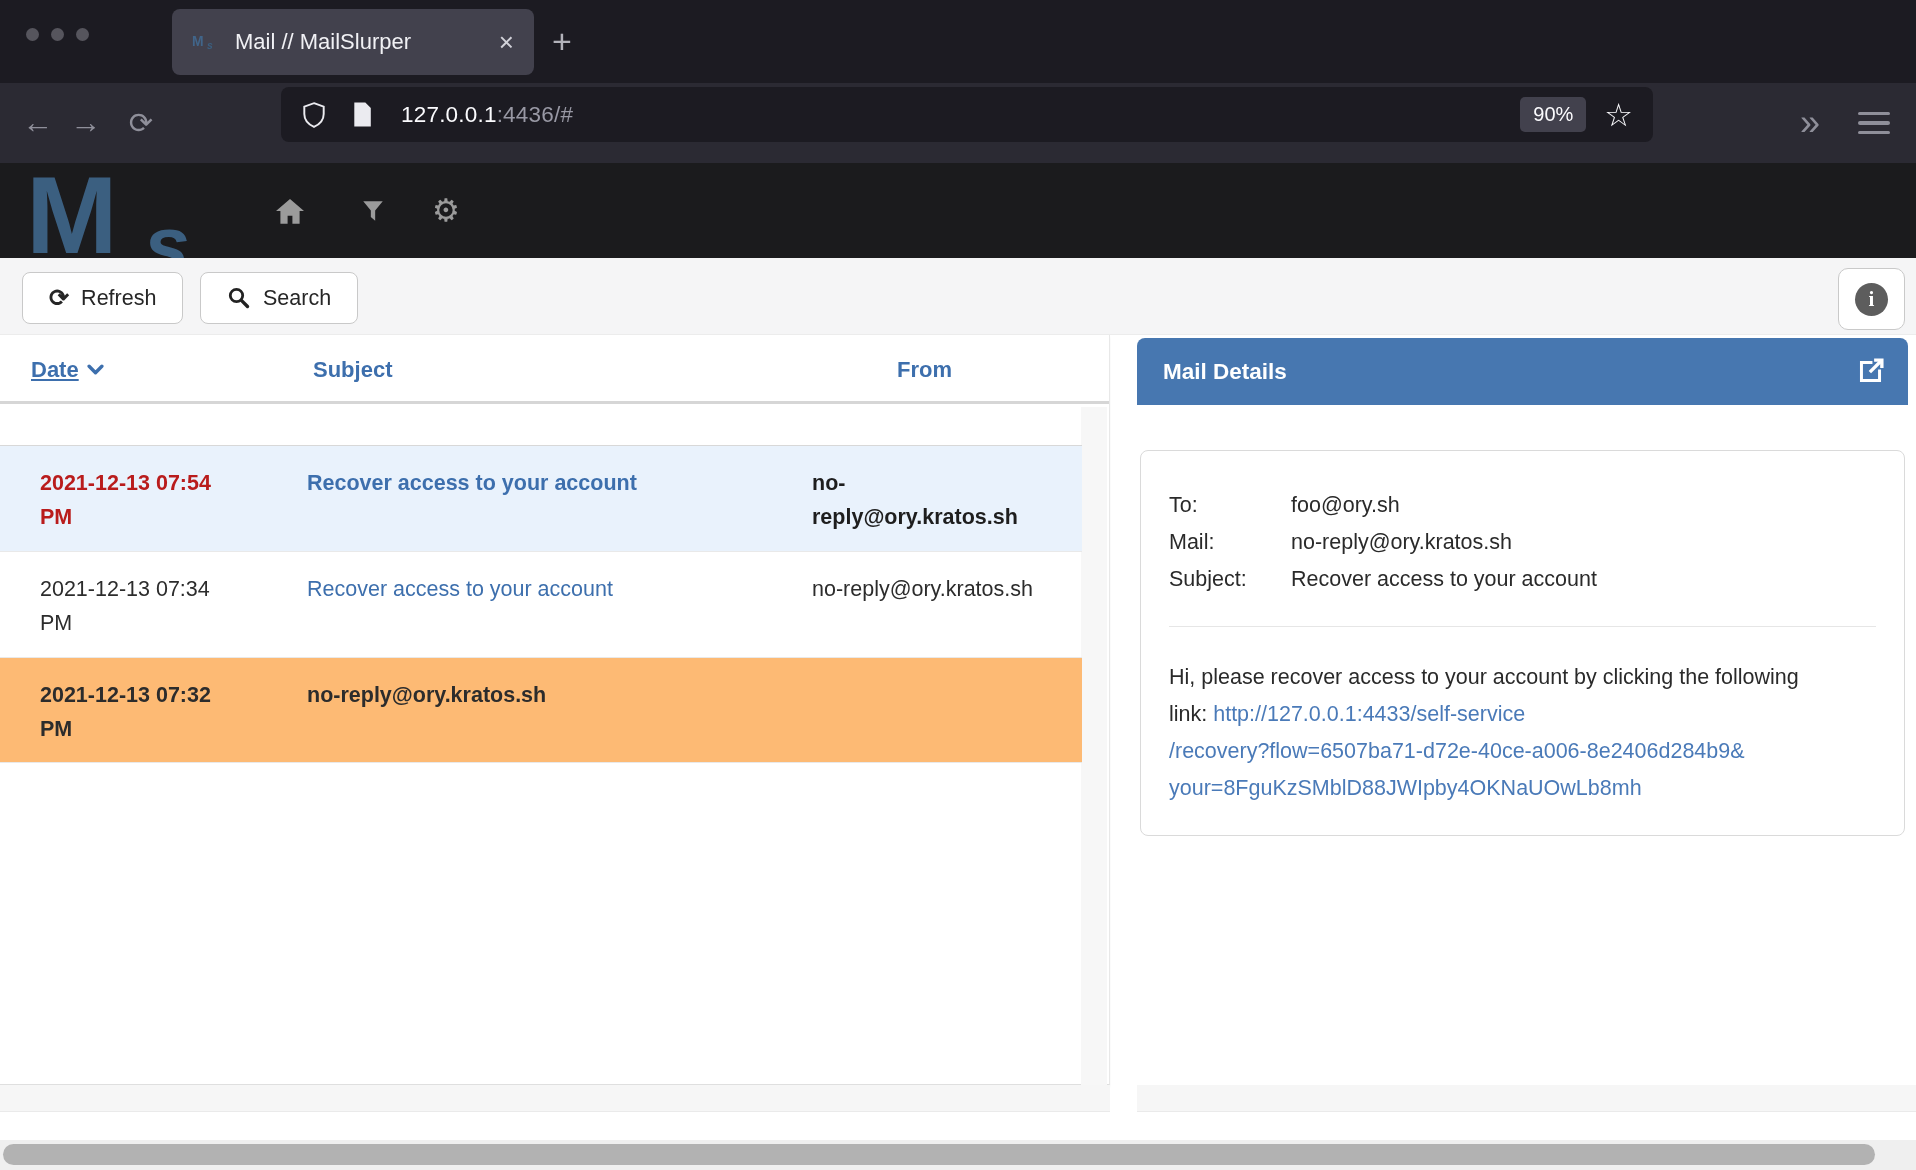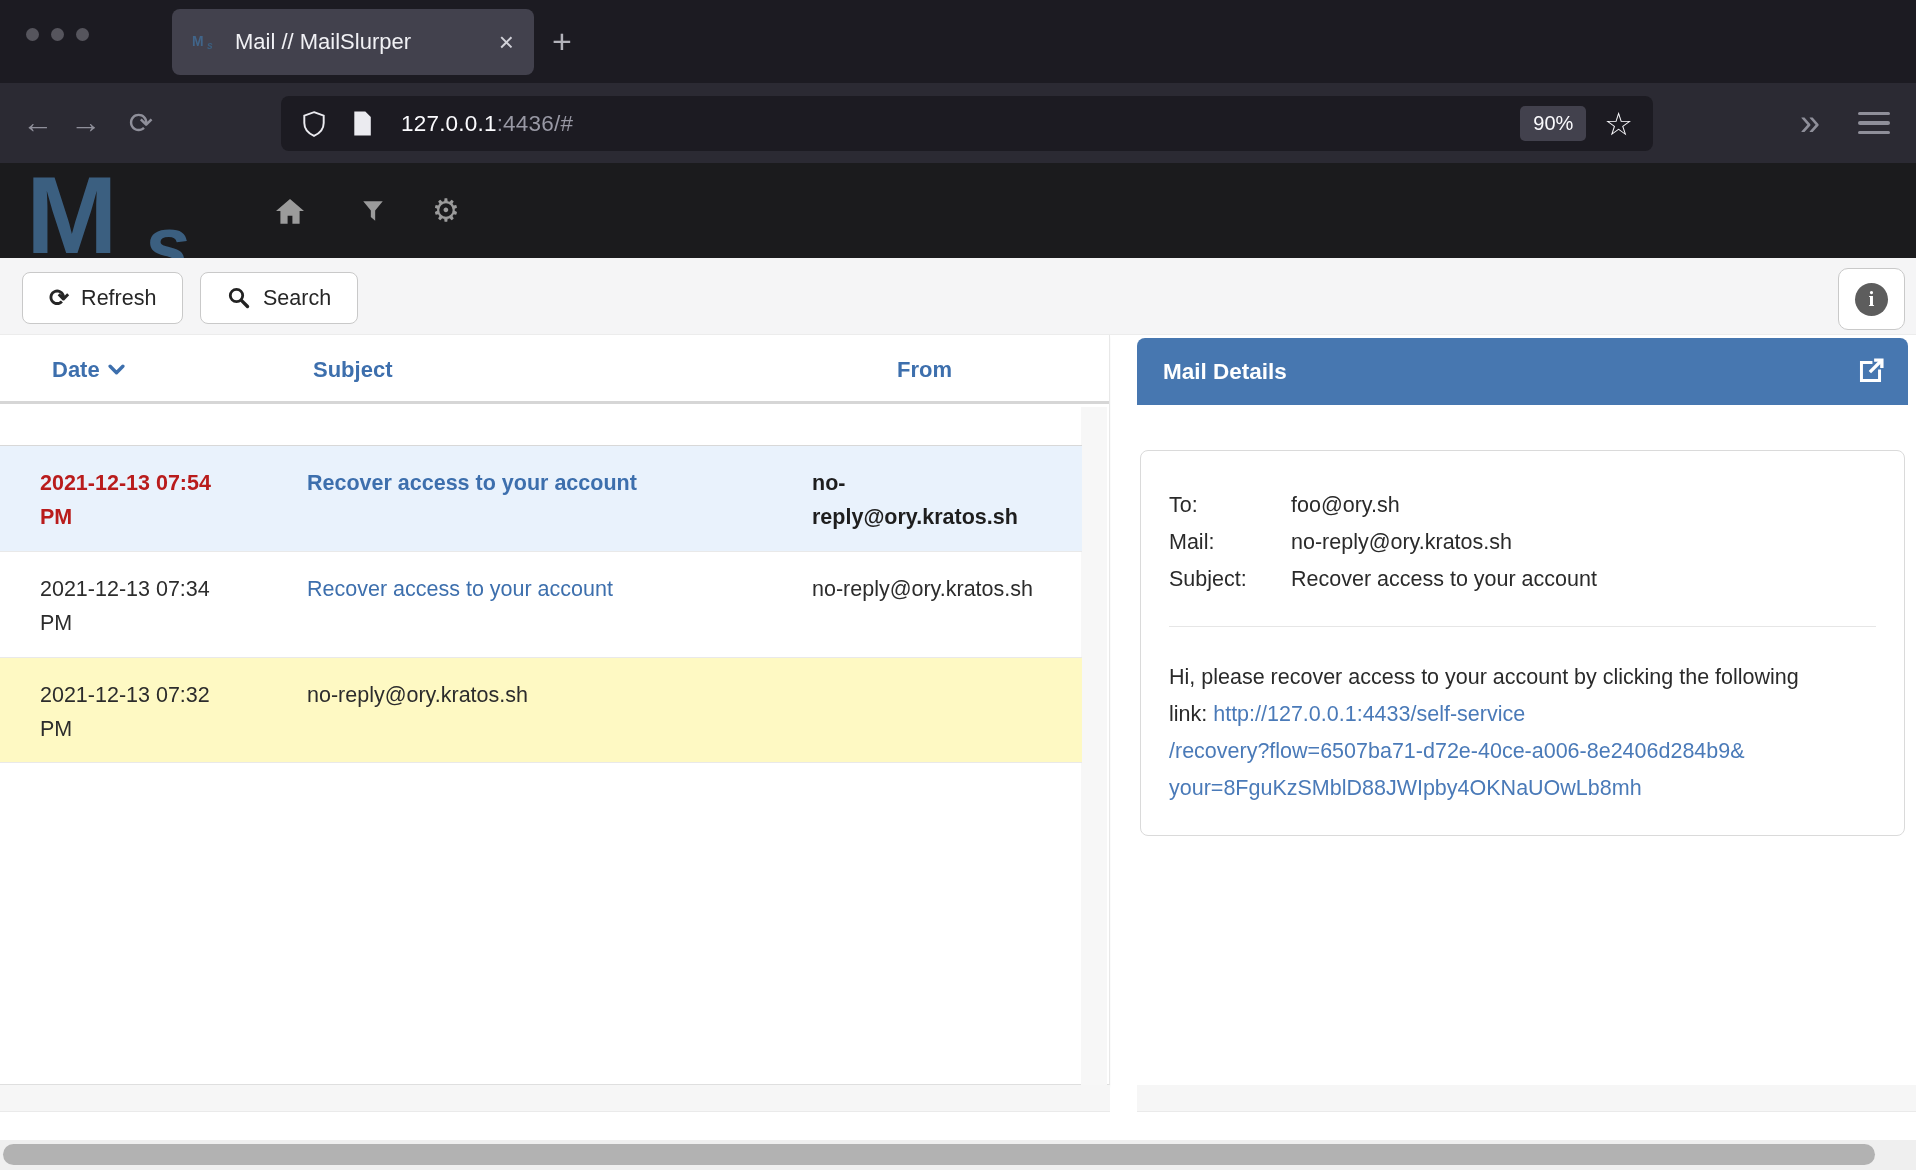--- a/index.html
+++ b/index.html
@@ -16,21 +16,21 @@
   .tab-close { color:#d2d2d9; font-size:26px; line-height:1; cursor:default; }
   .newtab { position:absolute; left:552px; top:0; height:83px; display:flex; align-items:center;
             color:#b2b2ba; font-size:34px; font-weight:300; }
 
   .navbar { position:absolute; left:0; top:83px; width:1916px; height:80px; background:#2b2a33; }
   .nav-ico { position:absolute; top:0; height:80px; display:flex; align-items:center; justify-content:center;
              color:#8f8f9a; font-size:31px; }
   .ico-back { left:18px; width:40px; }
   .ico-fwd  { left:66px; width:40px; }
   .ico-reload { left:120px; width:42px; font-size:29px; }
-  .urlfield { position:absolute; left:281px; top:13px; width:1372px; height:55px; background:#1c1b22;
+  .urlfield { position:absolute; left:281px; top:4px; width:1372px; height:55px; background:#1c1b22;
               border-radius:8px; display:flex; align-items:center; padding:0 16px 0 20px; }
   .url-text { margin-left:28px; font-size:22.5px; letter-spacing:.2px; }
   .url-host { color:#fbfbfe; }
   .url-rest { color:#9898a4; }
   .url-spacer { flex:1; }
   .zoom-badge { background:#42414d; color:#fbfbfe; font-size:20px; padding:6px 13px; border-radius:5px; }
   .star { color:#fbfbfe; font-size:32px; margin-left:18px; margin-right:4px; line-height:1; }
   .overflow-ico { left:1786px; width:46px; font-size:36px; letter-spacing:-2px; }
   .hamburger { position:absolute; left:1858px; top:0; height:80px; width:32px; display:flex;
                flex-direction:column; justify-content:center; gap:6px; }
@@ -56,28 +56,28 @@
   .info-circle { width:33px; height:33px; border-radius:50%; background:#5d5d5d; color:#fff; display:flex;
                  align-items:center; justify-content:center; font-size:21px; font-weight:bold;
                  font-family:"Liberation Serif", serif; }
 
   
   .list-panel { position:absolute; left:0; top:335px; width:1110px; height:750px; background:#fff;
                 border-right:1px solid #e8e8e8; border-bottom:1px solid #dfdfdf; box-shadow:0 2px 2px rgba(0,0,0,.05); }
   .list-header { position:relative; height:69px; border-bottom:3px solid #d6d6d6; }
   .col-label { position:absolute; top:0; height:69px; display:flex; align-items:center; gap:8px;
                color:#3d6fad; font-weight:bold; font-size:22px; cursor:pointer; }
-  .col-date { left:52px; } .col-subject { left:313px; } .col-from { left:897px; }
+  .col-date { left:31px;text-decoration:underline; } .col-subject { left:313px; } .col-from { left:897px; }
   .vtrack { position:absolute; right:2px; top:72px; width:26px; height:678px; background:#f7f7f7; }
   .rows { position:absolute; left:0; top:110px; width:1082px; }
   .mail-row { display:grid; grid-template-columns:267px 505px 1fr; padding:20px 44px 16px 40px;
               min-height:86px; border-bottom:1px solid #e9e9e9; font-size:21.5px; line-height:1.6; cursor:pointer; }
   .mail-row:first-child { border-top:1px solid #d8d8d8; }
   .row-selected { background:#e9f2fc; font-weight:bold; }
-  .row-alt { background:#fef9c3; }
+  .row-alt { background:#fdba74;font-weight:bold; }
   .cell-date span { display:inline-block; max-width:195px; color:#b91c1c; }
   .cell-subject { color:#3d6fad; cursor:pointer; }
   .cell-from { color:#1e1e1e; overflow-wrap:break-word; }
   .mail-row:not(.row-selected) .cell-date span, .mail-row:not(.row-selected) .cell-from { color:#2c2c2c; }
 
   
   .details-header { position:absolute; left:1137px; top:338px; width:771px; height:67px; background:#4777b0;
                     border-radius:8px 8px 0 0; display:flex; align-items:center; padding:0 22px 0 26px; }
   .details-title { color:#fff; font-weight:bold; font-size:22.5px; flex:1; }
   .details-card { position:absolute; left:1140px; top:450px; width:765px; height:386px; background:#fff;

